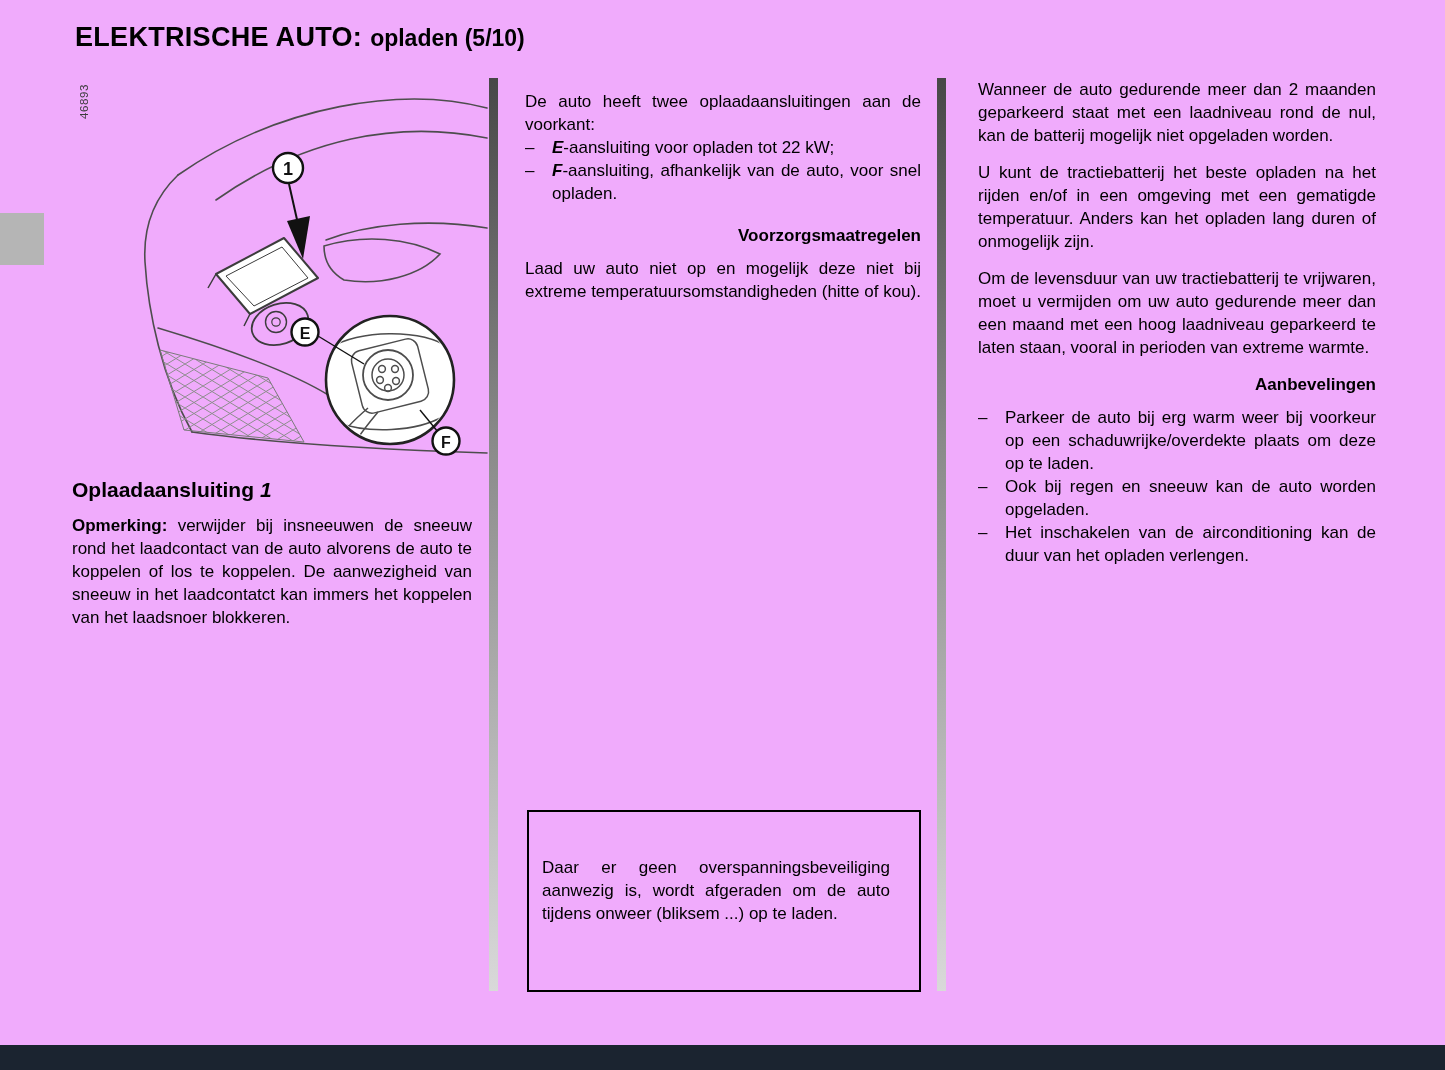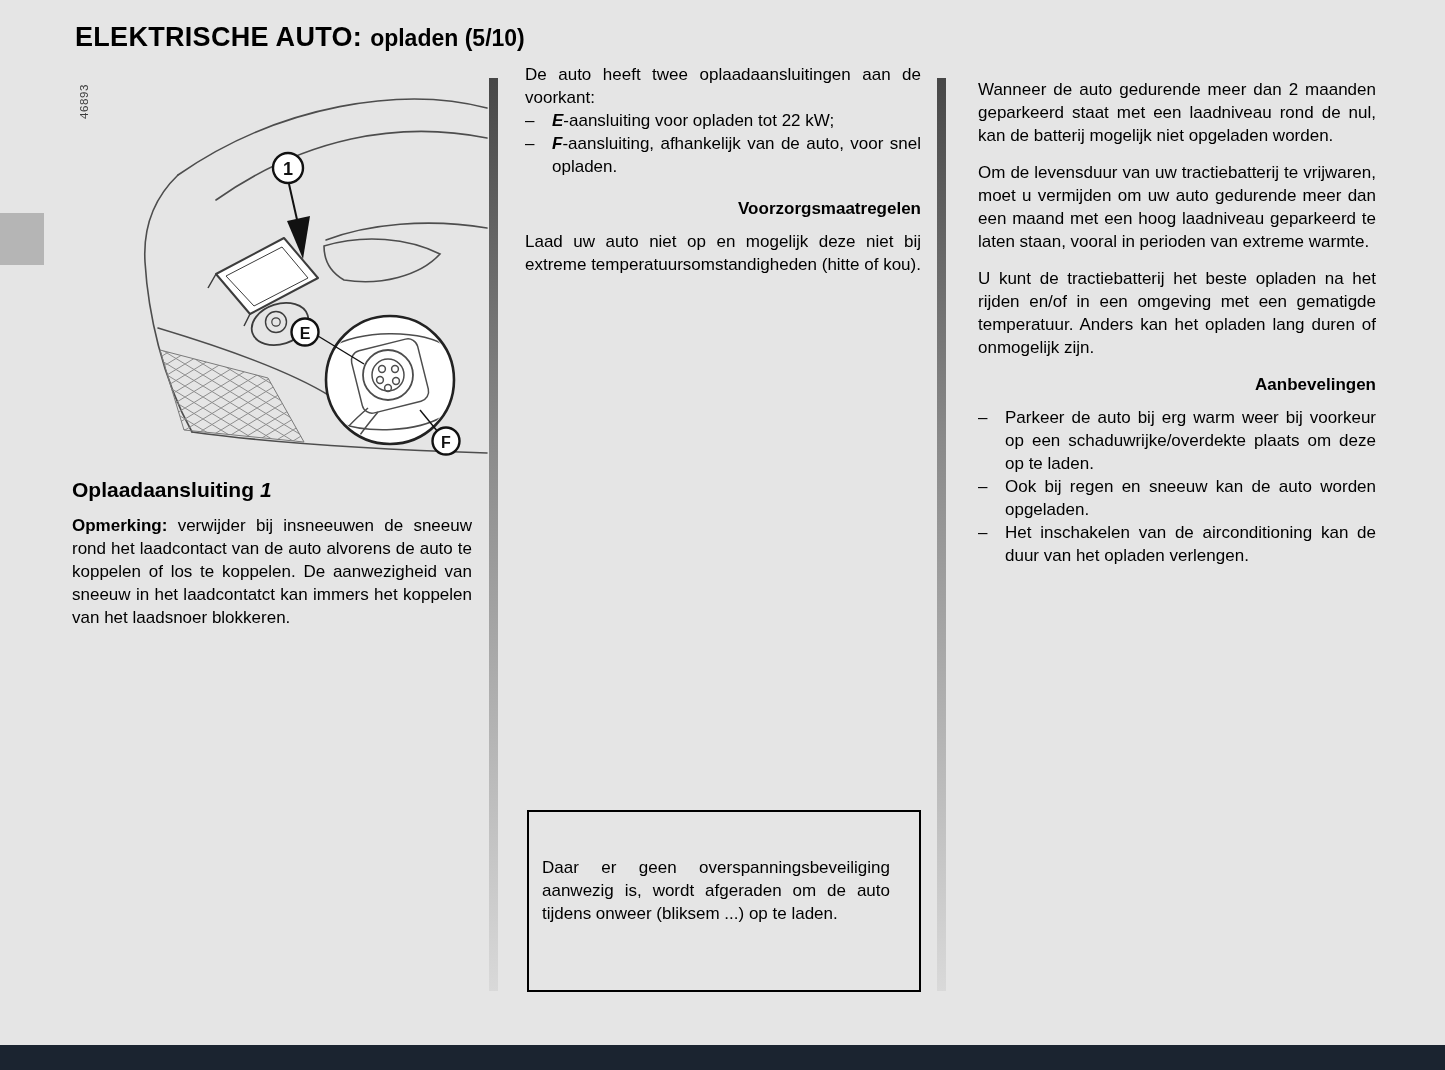--- a/index.html
+++ b/index.html
@@ -1,20 +1,20 @@
 <!DOCTYPE html>
 <html><head>
 <meta charset="utf-8">
 <style>
   * { margin:0; padding:0; box-sizing:border-box; }
   html,body { background:#ffffff; }
   body { font-family:"Liberation Sans","DejaVu Sans",sans-serif; color:#000; }
   .page {
     position:relative; width:1445px; height:1070px;
-    background:#e5e5e5; overflow:hidden;
+    background:#f0abfc; overflow:hidden;
   }
 
   
   .title { position:absolute; left:75px; top:22px; white-space:nowrap; }
   .title .main { font-size:27px; font-weight:bold; letter-spacing:.3px; }
   .title .sub  { font-size:23px; font-weight:bold; margin-left:8px; }
 
   
   .vbar { position:absolute; top:78px; width:9px; height:913px;
           background:linear-gradient(to bottom,#474747,#8a8a8a 40%,#d9d9d9); }
@@ -31,21 +31,21 @@
   .page-num { position:absolute; left:72px; top:1007px; font-size:17px;margin-top:40px; }
 
   
   .figure { position:absolute; left:68px; top:78px; width:420px; height:390px; }
   .fig-num { position:absolute; left:78px; top:84px; font-size:11.5px; color:#3c3c3c;
              writing-mode:vertical-rl; transform:rotate(180deg); letter-spacing:.6px; }
 
   
   .textcol { position:absolute; font-size:17px; line-height:23px; text-align:justify; }
   .col-left  { left:72px;  top:478px; width:400px; }
-  .col-mid   { left:525px; top:63px;  width:396px; }
+  .col-mid   { left:525px; top:90px;  width:396px; }
   .col-right { left:978px; top:78px;  width:398px; }
 
   .para { margin-bottom:14px; }
   .sect-heading { font-size:17px; font-weight:bold; text-align:right; margin:19px 0 10px; }
   .col-right .sect-heading { margin-top:5px; }
 
   .caption { font-size:21px; font-weight:bold; text-align:left; margin-bottom:13px; }
   .caption .cap-num { font-style:italic; margin-left:6px; }
 
   .dash-item { display:flex; }
@@ -171,22 +171,22 @@
     <h3 class="sect-heading">Voorzorgsmaatregelen</h3>
     <p class="para">Laad uw auto niet op en mogelijk deze niet bij extreme temperatuursomstandigheden (hitte of kou).</p>
   </div>
 
   <div class="warning-box">
     <span>Daar er geen overspanningsbeveiliging aanwezig is, wordt afgeraden om de auto tijdens onweer (bliksem ...) op te laden.</span>
   </div>
 
   <div class="textcol col-right">
     <p class="para">Wanneer de auto gedurende meer dan 2 maanden geparkeerd staat met een laadniveau rond de nul, kan de batterij mogelijk niet opgeladen worden.</p>
+    <p class="para">U kunt de tractiebatterij het beste opladen na het rijden en/of in een omgeving met een gematigde temperatuur. Anders kan het opladen lang duren of onmogelijk zijn.</p>
     <p class="para">Om de levensduur van uw tractiebatterij te vrijwaren, moet u vermijden om uw auto gedurende meer dan een maand met een hoog laadniveau geparkeerd te laten staan, vooral in perioden van extreme warmte.</p>
-    <p class="para">U kunt de tractiebatterij het beste opladen na het rijden en/of in een omgeving met een gematigde temperatuur. Anders kan het opladen lang duren of onmogelijk zijn.</p>
 
     <h3 class="sect-heading">Aanbevelingen</h3>
     <div class="dash-item">
       <span class="dash">–</span>
       <span class="dash-text">Parkeer de auto bij erg warm weer bij voorkeur op een schaduwrijke/overdekte plaats om deze op te laden.</span>
     </div>
     <div class="dash-item">
       <span class="dash">–</span>
       <span class="dash-text">Ook bij regen en sneeuw kan de auto worden opgeladen.</span>
     </div>

